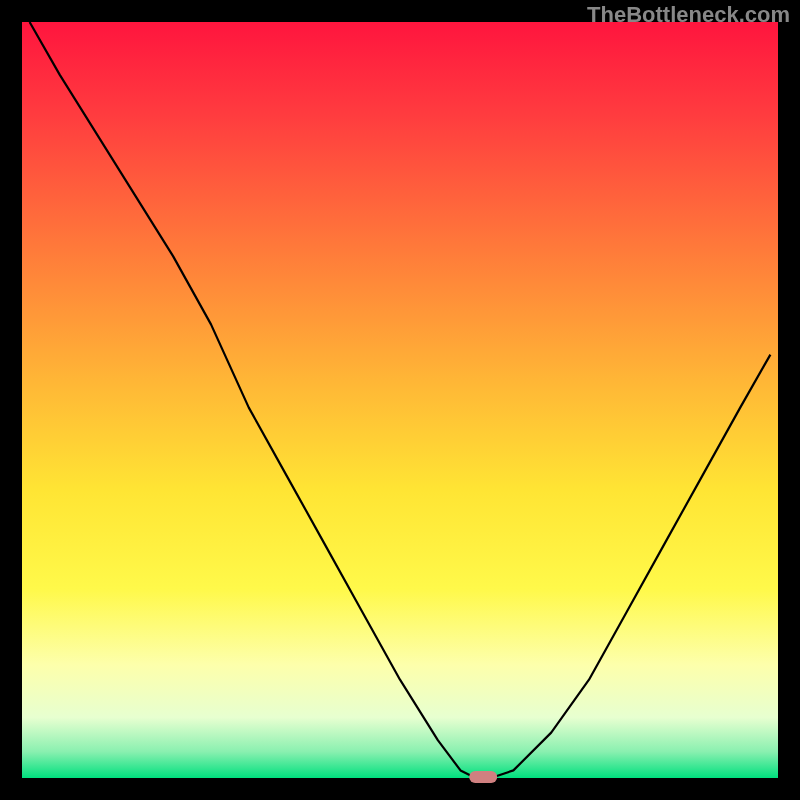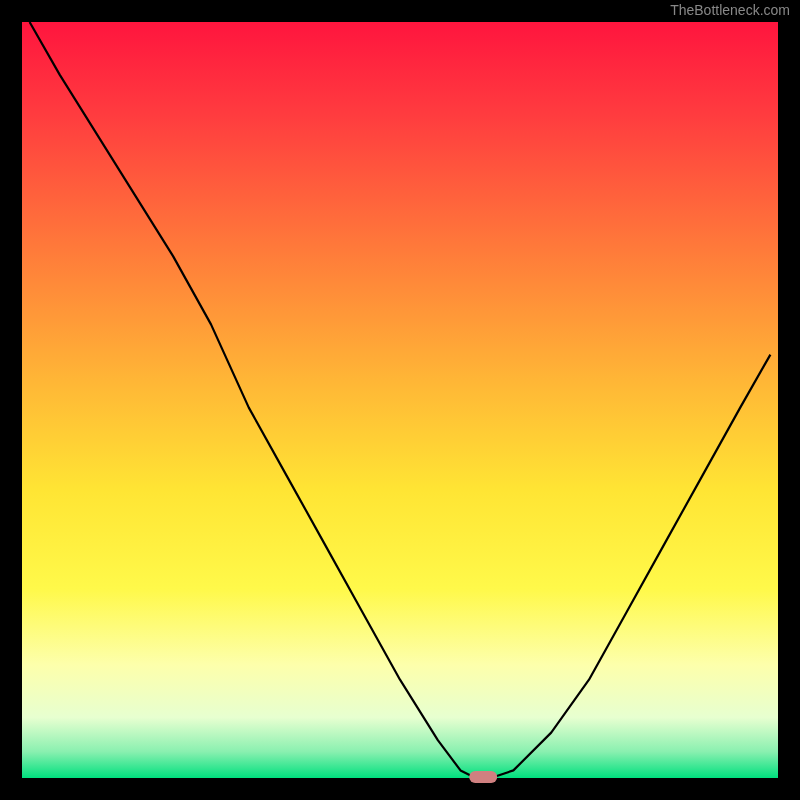--- a/index.html
+++ b/index.html
@@ -13,24 +13,24 @@
   .chart-container {
     position: relative;
     width: 800px;
     height: 800px;
   }
   .watermark {
     position: absolute;
     top: 2px;
     right: 10px;
     font-family: Arial, Helvetica, sans-serif;
-    font-size: 14px;
+    font-size: 22px;
     color: #888;
     z-index: 10;
-    font-weight: 400;
+    font-weight: 700;
     text-align: center;
   }
   svg {
     display: block;
   }
 </style>
 </head>
 <body>
 
 <div class="chart-container">

